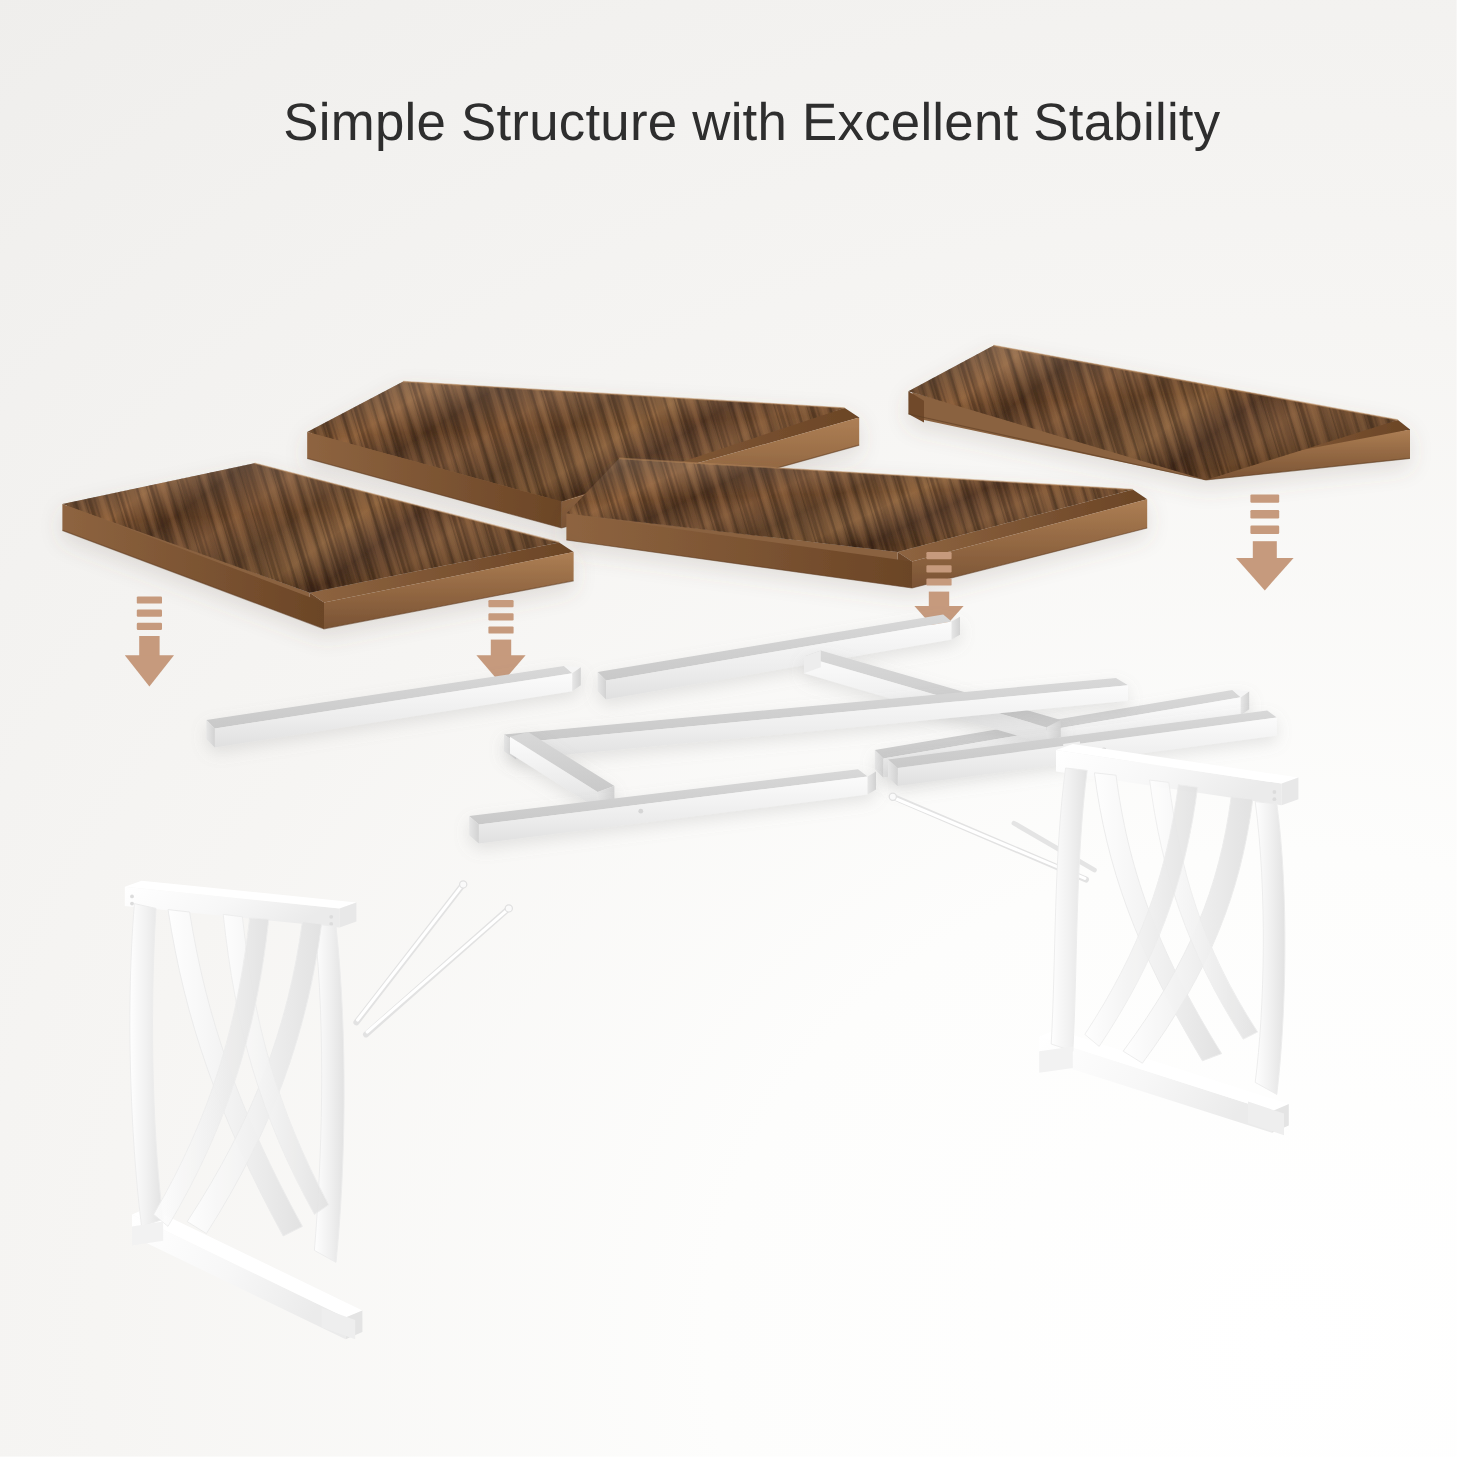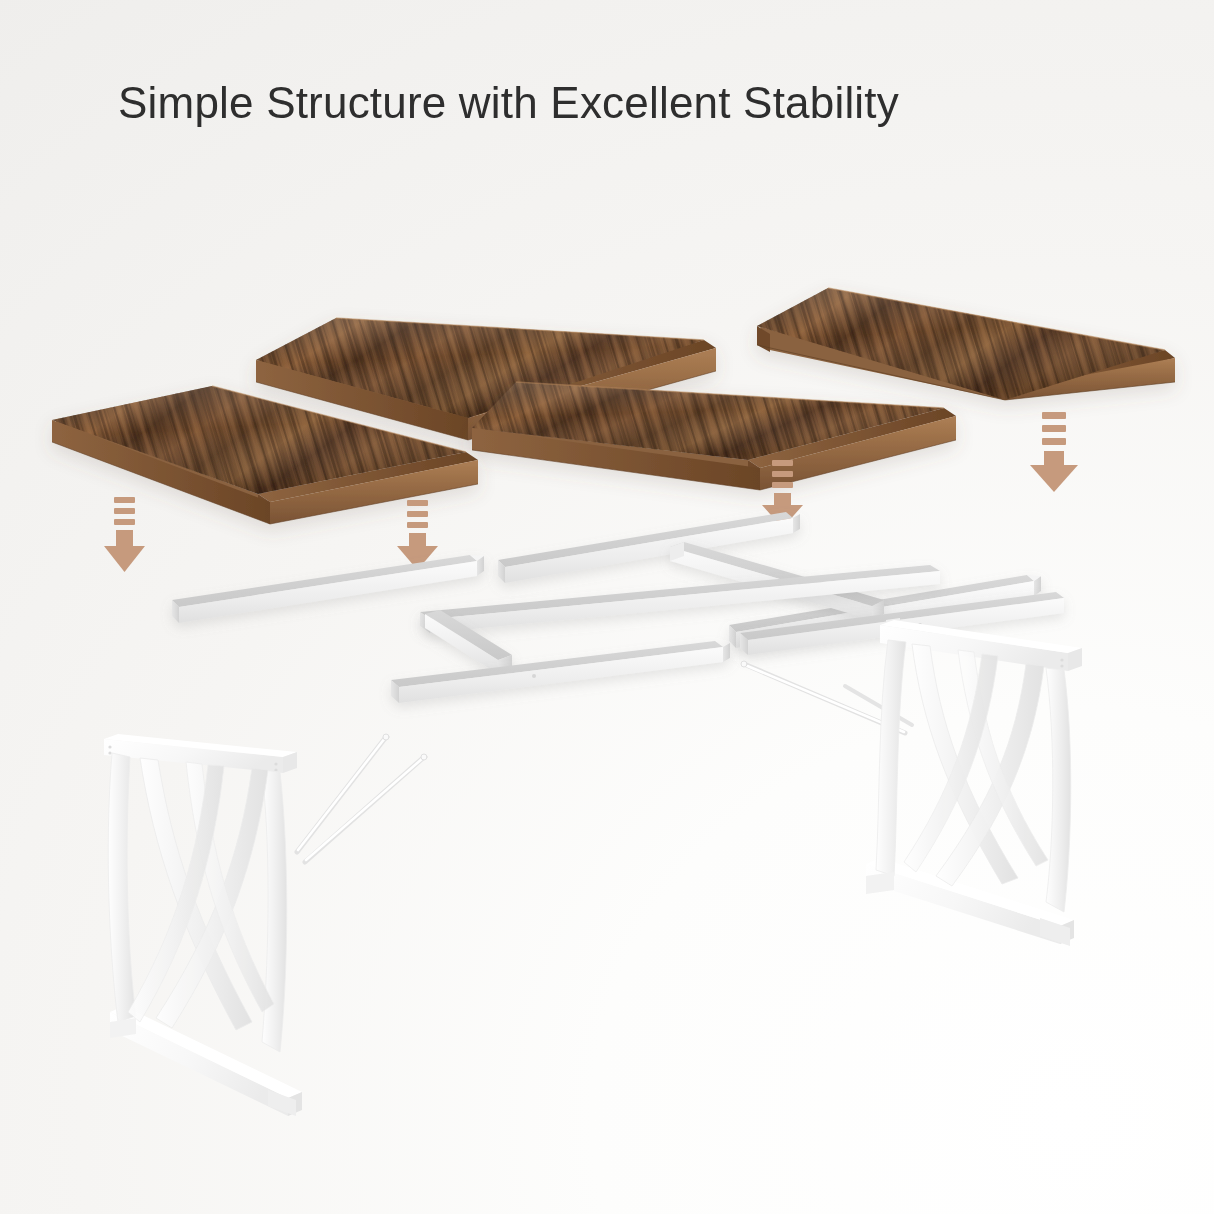--- a/index.html
+++ b/index.html
@@ -9,21 +9,21 @@
   }
   #stage{
     position:relative; width:1214px; height:1214px;
     background:
       radial-gradient(ellipse 140% 120% at 88% 92%, #ffffff 0%, #fdfdfc 28%, #f6f5f3 58%, #efeeec 100%);
   }
 
   
   #title{
     position:absolute; left:0; top:78px; width:1017px;
-    text-align:center;
+    text-align:right;
     font-size:44px; font-weight:400; letter-spacing:.2px;
     color:#2e2e2e;
     font-family:"Liberation Sans", sans-serif;
   }
 
   
   .layer{ position:absolute; left:0; top:0; width:1214px; height:1214px; }
   .layer svg{ display:block; width:1214px; height:1214px; }
 
   .hit{ position:absolute; }

